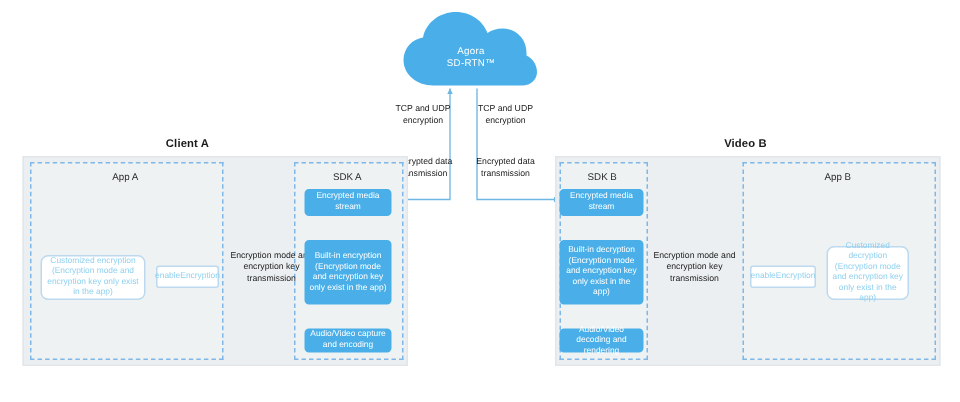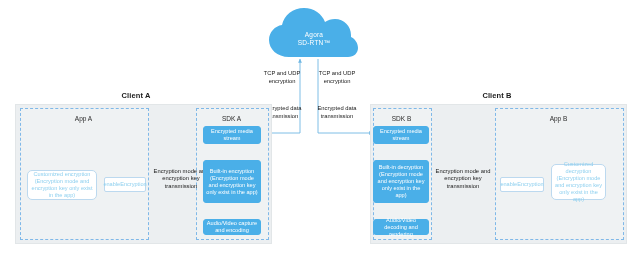--- a/index.html
+++ b/index.html
@@ -120,38 +120,38 @@
 
   <div class="flabel" style="left:258px;top:70px;width:48px;white-space:pre-line;">TCP and UDP
 encryption</div>
   <div class="flabel" style="left:313px;top:70px;width:48px;white-space:pre-line;">TCP and UDP
 encryption</div>
   <div class="flabel" style="left:258px;top:105px;width:48px;white-space:pre-line;">Encrypted data
 transmission</div>
   <div class="flabel" style="left:313px;top:105px;width:48px;white-space:pre-line;">Encrypted data
 transmission</div>
 
-  <div class="client-title" style="left:91px;top:91px;width:90px;">Client A</div>
+  <div class="client-title" style="left:80px;top:91px;width:90px;">Client A</div>
   <div class="client-frame" style="left:15px;top:104px;width:255px;height:138px;"></div>
 
   <div class="panel" style="left:20px;top:108px;width:127px;height:130px;"></div>
   <div class="panel-title" style="left:20px;top:115px;width:127px;">App A</div>
 
   <div class="panel" style="left:196px;top:108px;width:71px;height:130px;"></div>
   <div class="panel-title" style="left:196px;top:115px;width:71px;">SDK A</div>
 
   <div class="node node-white" style="left:27px;top:170px;width:70px;height:30px;">Customized encryption (Encryption mode and encryption key only exist in the app)</div>
   <div class="node node-api" style="left:104px;top:177px;width:42px;height:15px;">enableEncryption</div>
   <div class="flabel-plain" style="left:148px;top:168px;width:66px;height:22px;">Encryption mode and encryption key transmission</div>
 
   <div class="node node-blue" style="left:203px;top:126px;width:58px;height:18px;">Encrypted media stream</div>
   <div class="node node-blue" style="left:203px;top:160px;width:58px;height:43px;">Built-in encryption (Encryption mode and encryption key only exist in the app)</div>
   <div class="node node-blue" style="left:203px;top:219px;width:58px;height:16px;">Audio/Video capture and encoding</div>
 
-  <div class="client-title" style="left:452px;top:91px;width:90px;">Client B</div>
+  <div class="client-title" style="left:452px;top:91px;width:90px;">Video B</div>
   <div class="client-frame" style="left:370px;top:104px;width:255px;height:138px;"></div>
 
   <div class="panel" style="left:373px;top:108px;width:57px;height:130px;"></div>
   <div class="panel-title" style="left:373px;top:115px;width:57px;">SDK B</div>
 
   <div class="panel" style="left:495px;top:108px;width:127px;height:130px;"></div>
   <div class="panel-title" style="left:495px;top:115px;width:127px;">App B</div>
 
   <div class="node node-blue" style="left:373px;top:126px;width:56px;height:18px;">Encrypted media stream</div>
   <div class="node node-blue" style="left:373px;top:160px;width:56px;height:43px;">Built-in decryption (Encryption mode and encryption key only exist in the app)</div>

